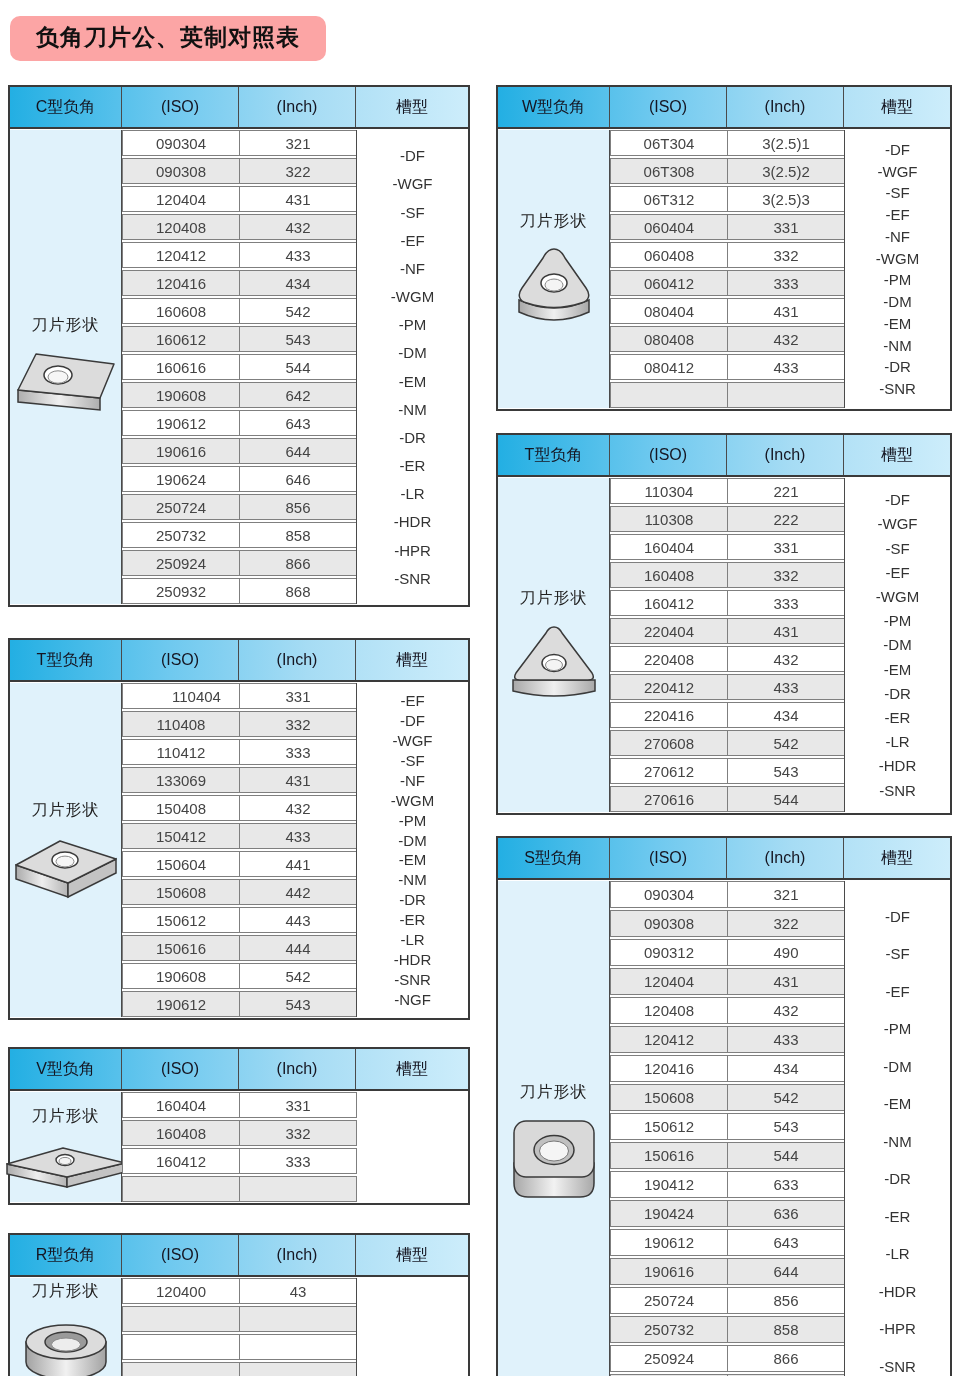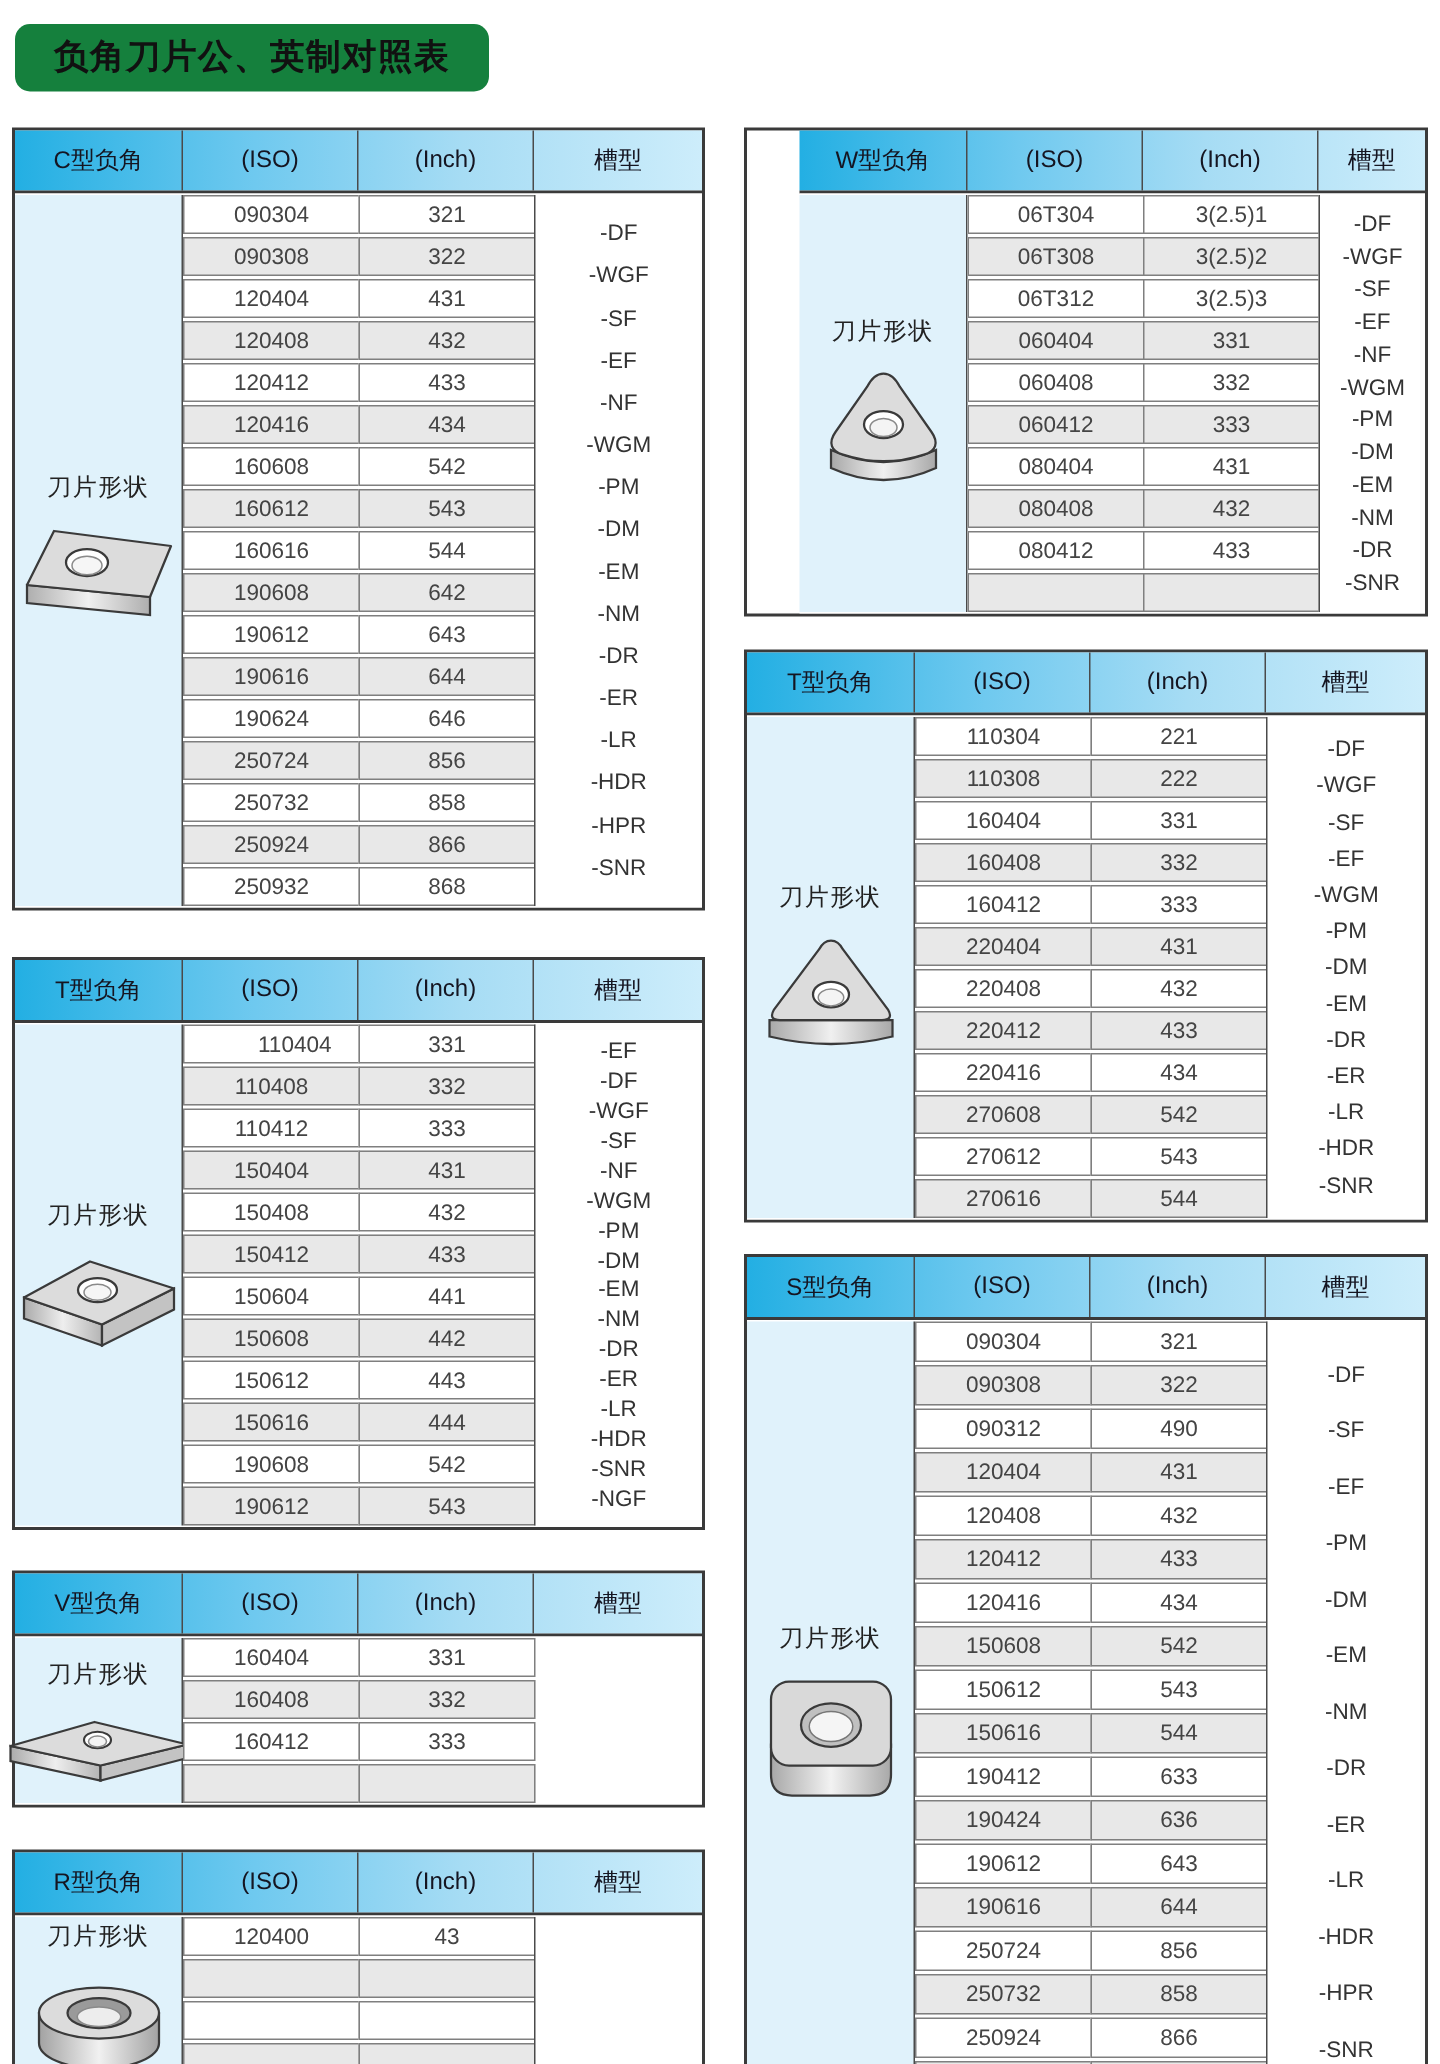--- a/index.html
+++ b/index.html
@@ -3,32 +3,32 @@
 <meta charset="utf-8">
 <style>
   * { margin:0; padding:0; box-sizing:border-box; }
   html,body { width:960px; }
   body {
     height:1376px; background:#ffffff; overflow:hidden;
     font-family:"Liberation Sans", sans-serif; color:#333;
   }
   .title {
     display:inline-block; margin:16px 0 0 10px; padding:6px 26px 8px 26px;
-    background:#15803d; color:#111; border-radius:10px;
+    background:#fca5a5; color:#111; border-radius:10px;
     font-size:23px; font-weight:bold; letter-spacing:1px;
   }
   .columns { display:flex; gap:26px; padding:0 8px; margin-top:24px; align-items:flex-start; }
   .col { display:flex; flex-direction:column; }
   .col.left  { width:462px; }
   .col.right { width:456px; }
 
   .ins-table { --rh:26px; border:2px solid #3a3a3a; background:#fff; width:100%; }
   .ins-table.rows-tall { --rh:27px; }
   .mb31{margin-bottom:31px;} .mb27{margin-bottom:27px;} .mb28{margin-bottom:28px;}
-  .mb22{margin-bottom:22px;padding-left:35px;} .mb21{margin-bottom:21px;}
+  .mb22{margin-bottom:22px;} .mb21{margin-bottom:21px;}
 
   .thead {
     display:grid; grid-template-columns:112px 117px 117px 1fr; height:42px;
     background:linear-gradient(90deg,#23AFE3 0%, #6FC9EF 35%, #A6DCF4 65%, #CDEDFB 100%);
     border-bottom:2px solid #3a3a3a;
   }
   .th {
     display:flex; align-items:center; justify-content:center;
     font-size:16px; color:#151521; border-right:1px solid #4a4a4a;
   }
@@ -168,21 +168,21 @@
    <ellipse cx="55" cy="25" rx="13" ry="8" fill="#ffffff" stroke="#3a3a3a" stroke-width="1.5"></ellipse>
    <ellipse cx="55" cy="26.5" rx="9" ry="5.4" fill="#f6f6f6" stroke="#8a8a8a" stroke-width="1"></ellipse>
   </svg></span>
           </div>
           <div class="cell" style="grid-area: 1 / 2; padding-left: 31px;">110404</div>
           <div class="cell" style="grid-area: 1 / 3;">331</div>
           <div class="cell alt" style="grid-area: 2 / 2;">110408</div>
           <div class="cell alt" style="grid-area: 2 / 3;">332</div>
           <div class="cell" style="grid-area: 3 / 2;">110412</div>
           <div class="cell" style="grid-area: 3 / 3;">333</div>
-          <div class="cell alt" style="grid-area: 4 / 2;">150404</div>
+          <div class="cell alt" style="grid-area: 4 / 2;">133069</div>
           <div class="cell alt" style="grid-area: 4 / 3;">431</div>
           <div class="cell" style="grid-area: 5 / 2;">150408</div>
           <div class="cell" style="grid-area: 5 / 3;">432</div>
           <div class="cell alt" style="grid-area: 6 / 2;">150412</div>
           <div class="cell alt" style="grid-area: 6 / 3;">433</div>
           <div class="cell" style="grid-area: 7 / 2;">150604</div>
           <div class="cell" style="grid-area: 7 / 3;">441</div>
           <div class="cell alt" style="grid-area: 8 / 2;">150608</div>
           <div class="cell alt" style="grid-area: 8 / 3;">442</div>
           <div class="cell" style="grid-area: 9 / 2;">150612</div>

